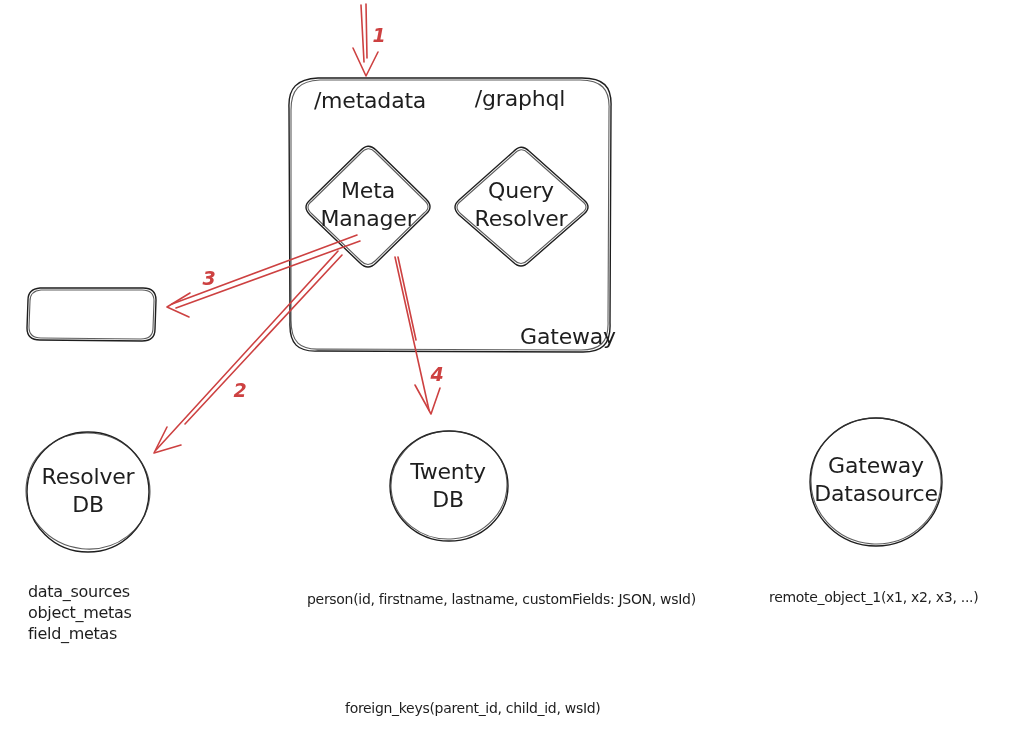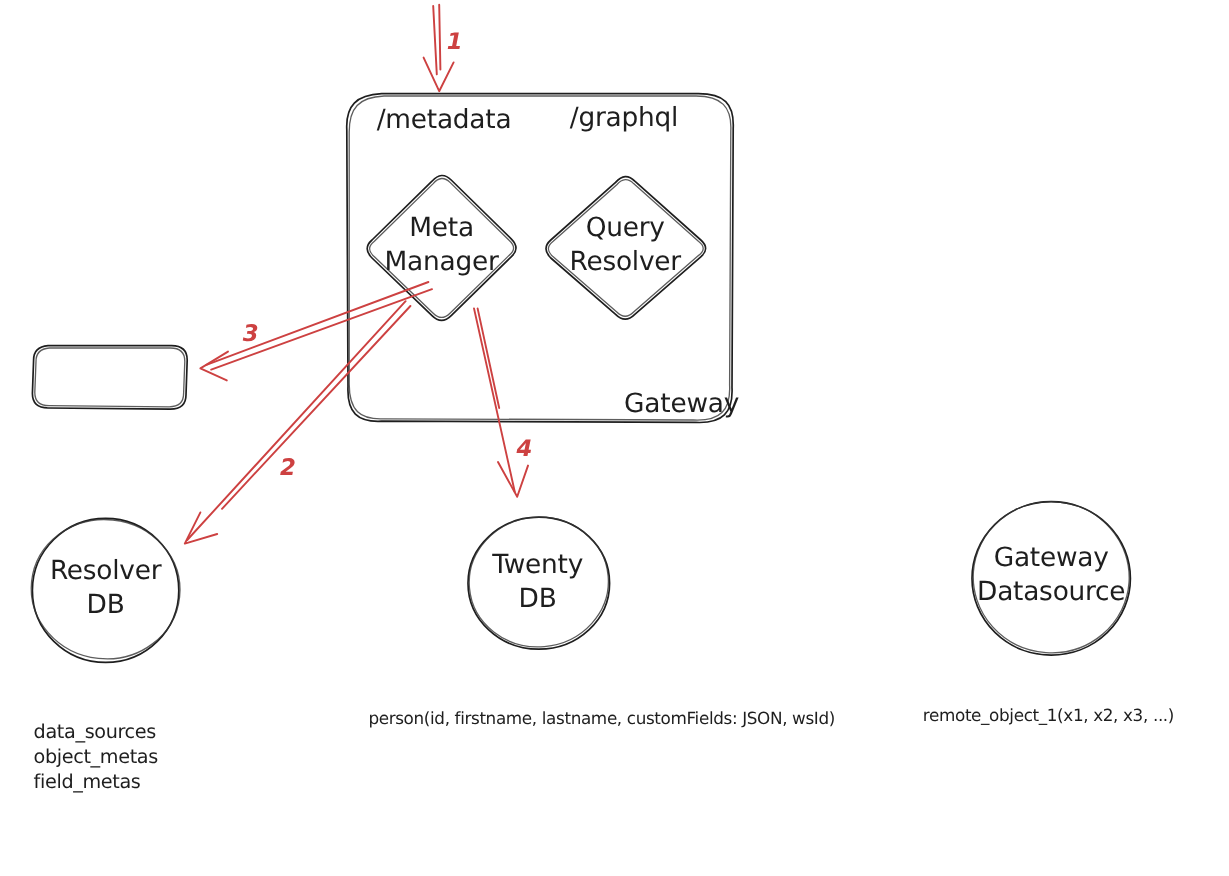--- a/index.html
+++ b/index.html
@@ -107,19 +107,20 @@
   <div class="lbl" style="left:448px;top:486px;">Twenty
 DB</div>
   <div class="lbl" style="left:876px;top:480px;">Gateway
 Datasource</div>
 
   <div class="num" style="left:379px;top:35px;">1</div>
   <div class="num" style="left:240px;top:390px;">2</div>
   <div class="num" style="left:209px;top:278px;">3</div>
   <div class="num" style="left:437px;top:374px;">4</div>
 
-  <div class="schema" style="left:28px;top:599px;font-size:16px;line-height:1.32;">data_sources
+  <div class="schema" style="left:28px;top:581px;font-size:16px;line-height:1.32;">data_sources
 object_metas
 field_metas</div>
   <div class="schema" style="left:307px;top:589px;">person(id, firstname, lastname, customFields: JSON, wsId)</div>
   <div class="schema" style="left:769px;top:587px;">remote_object_1(x1, x2, x3, ...)</div>
+  <div class="schema" style="left:345px;top:698px;">foreign_keys(parent_id, child_id, wsId)</div>
 
 </div>
 
 </body></html>

